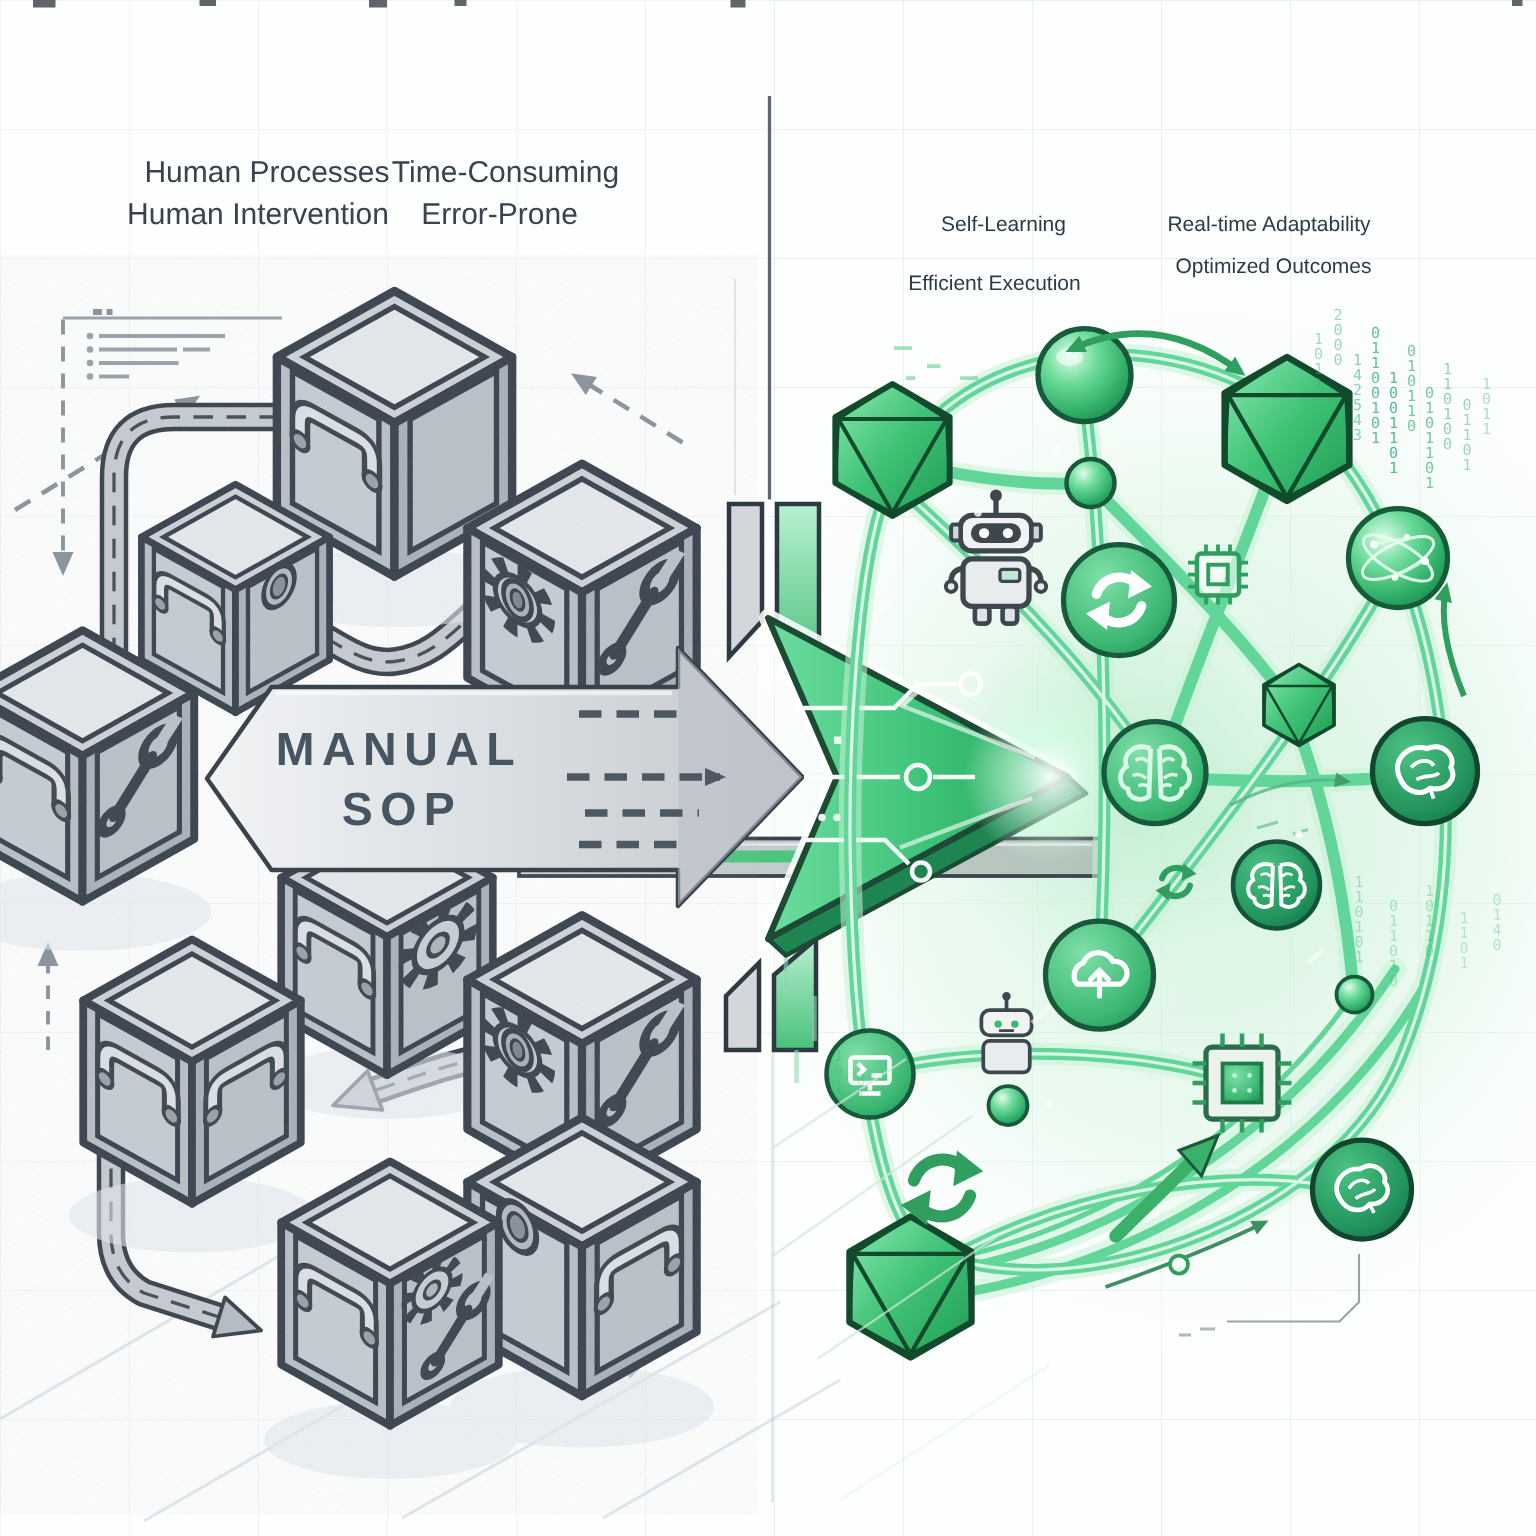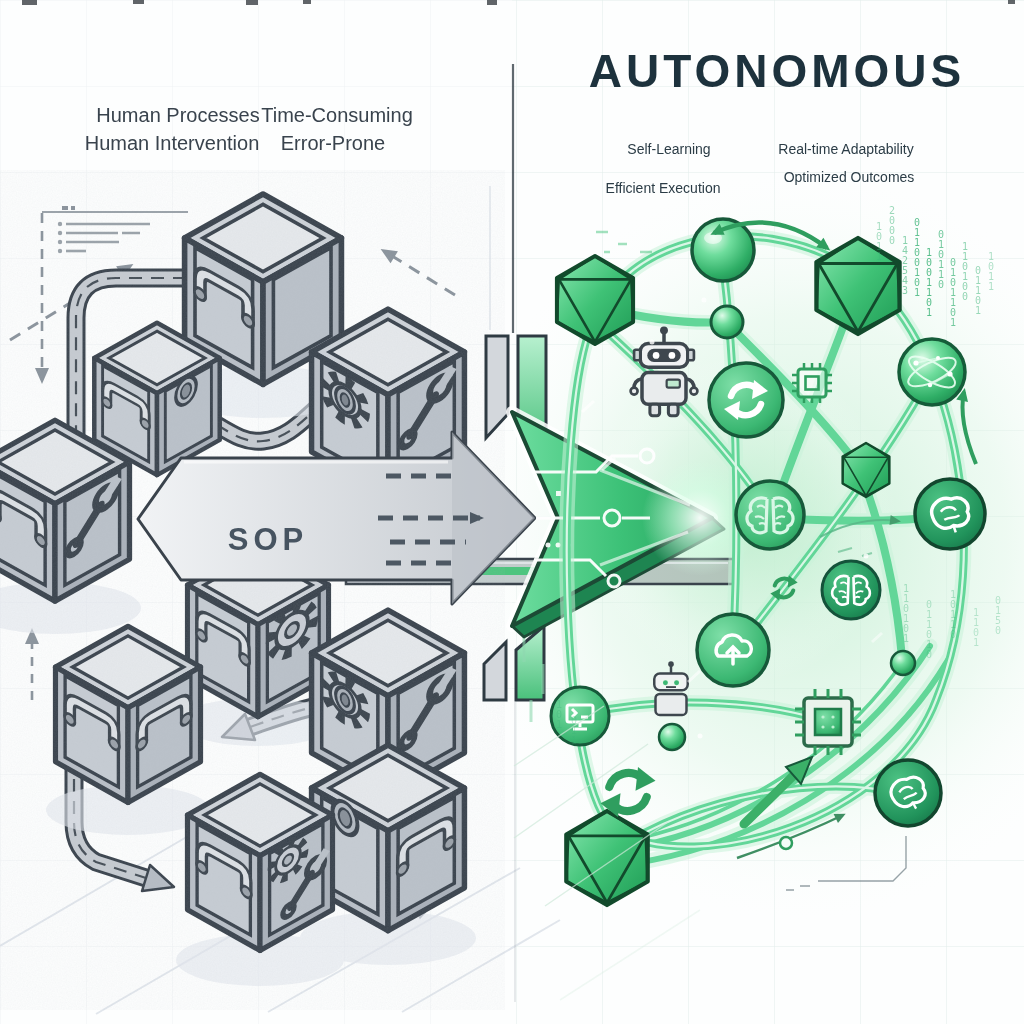--- a/index.html
+++ b/index.html
@@ -581,39 +581,39 @@
     <path d="M 800 886 h 10 M 786 890 h 8" stroke="#61727a" stroke-width="2" opacity="0.5"></path>
   </g>
 </g>
 </svg>
 
 <div class="txt feat" style="left:178px;top:104px">Human Processes</div>
 <div class="txt feat" style="left:337px;top:104px">Time-Consuming</div>
 <div class="txt feat" style="left:172px;top:132px">Human Intervention</div>
 <div class="txt feat" style="left:333px;top:132px">Error-Prone</div>
 
-<div class="txt title-right" style="left:777px;top:44px">AUTONOMOUS</div>
 <div class="txt featR" style="left:669px;top:141px">Self-Learning</div>
 <div class="txt featR" style="left:846px;top:141px">Real-time Adaptability</div>
 <div class="txt featR" style="left:663px;top:180px">Efficient Execution</div>
 <div class="txt featR" style="left:849px;top:169px">Optimized Outcomes</div>
 
+<div class="txt alabel" style="left:266px;top:482px">MANUAL</div>
 <div class="txt alabel" style="left:268px;top:522px">SOP</div>
 
 <div class="bin" style="left:876px;top:222px;opacity:.45">1011</div>
 <div class="bin" style="left:889px;top:206px;opacity:.5">2000</div>
 <div class="bin" style="left:902px;top:236px;opacity:.6">142543</div>
 <div class="bin" style="left:914px;top:218px;opacity:.8">01100101</div>
 <div class="bin" style="left:926px;top:248px;opacity:.85">1001101</div>
 <div class="bin" style="left:938px;top:230px;opacity:.7">010110</div>
 <div class="bin" style="left:950px;top:258px;opacity:.7">0101101</div>
 <div class="bin" style="left:962px;top:242px;opacity:.55">110100</div>
 <div class="bin" style="left:975px;top:266px;opacity:.5">01101</div>
 <div class="bin" style="left:988px;top:252px;opacity:.4">1011</div>
 <div class="bin" style="left:903px;top:584px;opacity:.38">110101</div>
 <div class="bin" style="left:926px;top:600px;opacity:.34">011010</div>
 <div class="bin" style="left:950px;top:590px;opacity:.36">10110</div>
 <div class="bin" style="left:973px;top:608px;opacity:.3">1101</div>
-<div class="bin" style="left:995px;top:596px;opacity:.32">0150</div>
+<div class="bin" style="left:995px;top:596px;opacity:.32">0140</div>
 <div class="bin" style="left:556px;top:700px;opacity:.35">101</div>
 <div class="bin" style="left:571px;top:716px;opacity:.3">011</div>
 
 </div>
 
 </body></html>

